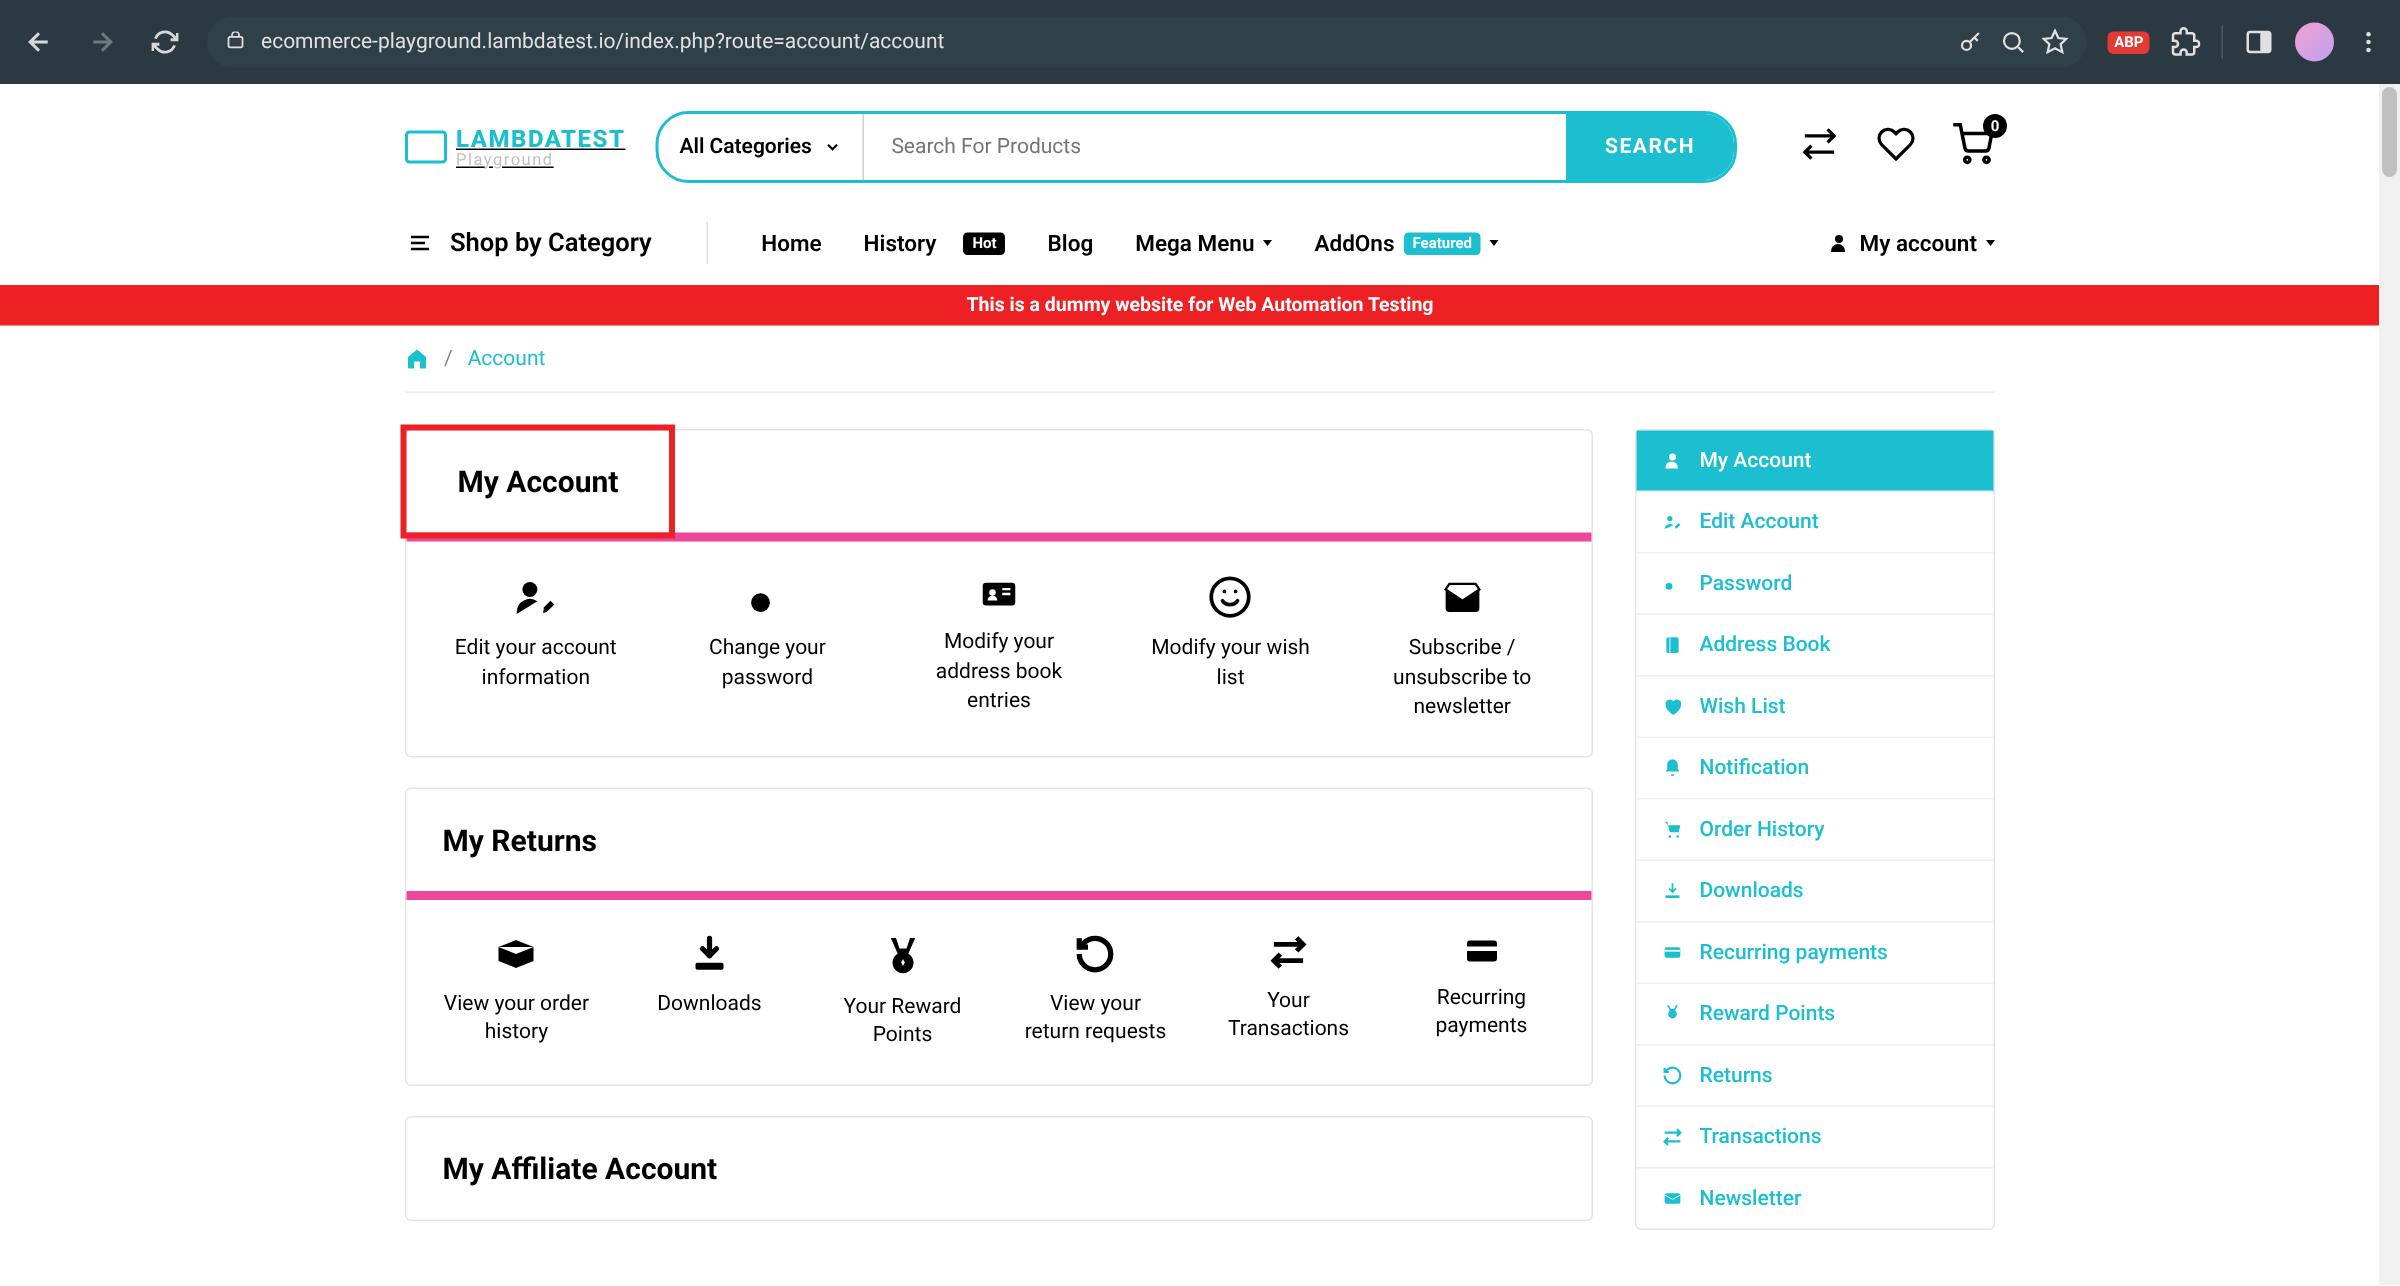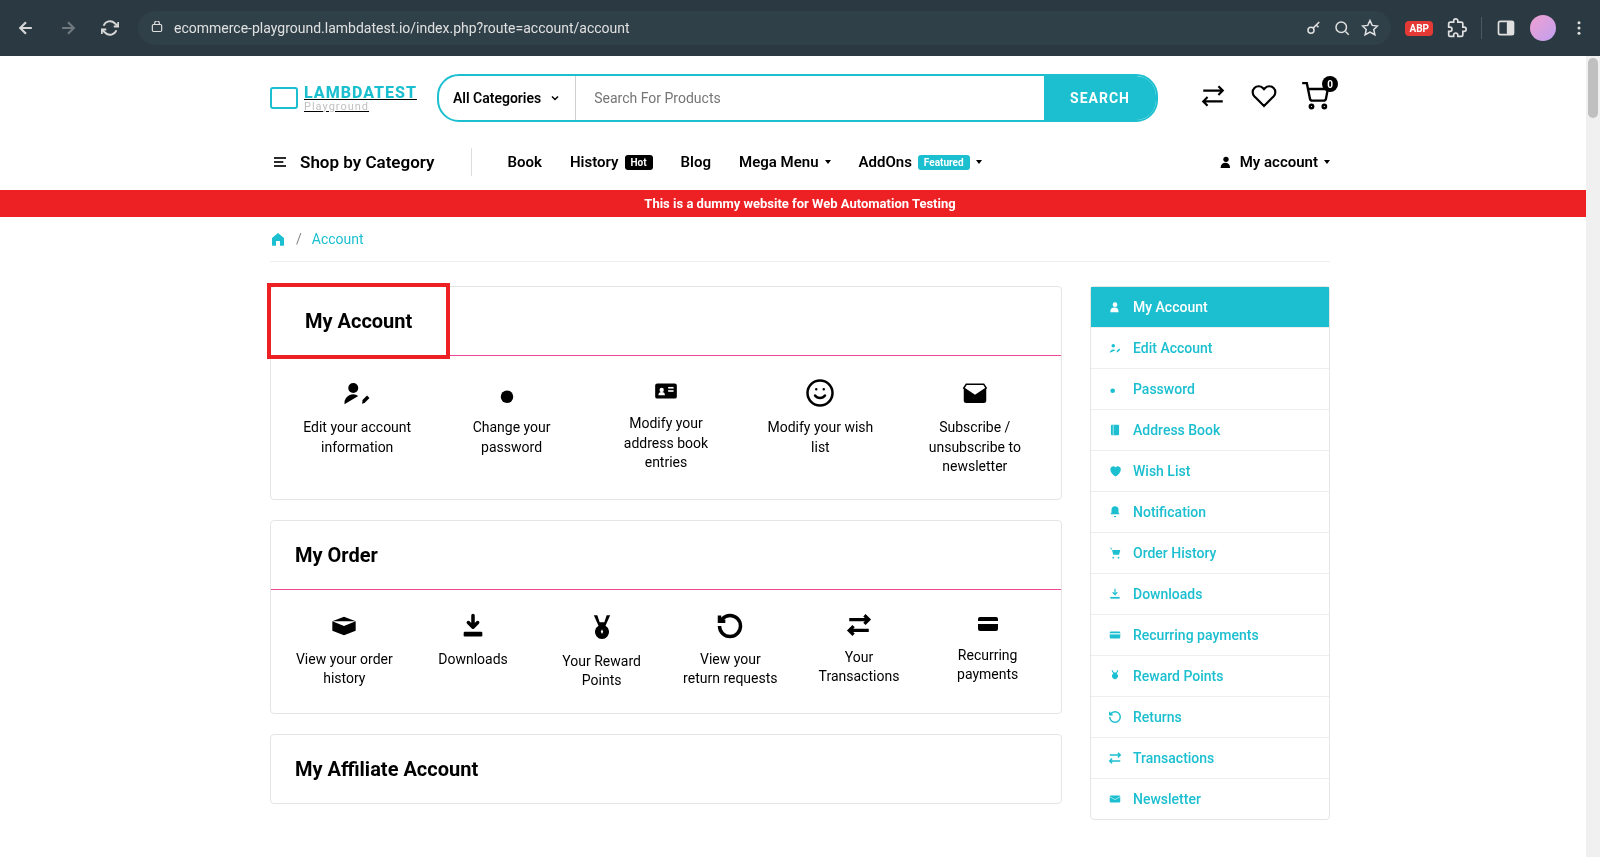--- a/index.html
+++ b/index.html
@@ -31,35 +31,35 @@
 .search-btn { background:#1bbfcf; color:#fff; font-weight:700; letter-spacing:1px; border:none; padding:0 26px; font-size:14px; cursor:pointer; }
 .header-actions { display:flex; align-items:center; gap:22px; margin-left:20px; }
 .ha-icon { position:relative; cursor:pointer; }
 .cart-badge { position:absolute; top:-6px; right:-8px; background:#000; color:#fff; font-size:10px; width:16px; height:16px; border-radius:50%; display:flex; align-items:center; justify-content:center; font-weight:700; }
 
 
 .nav-row { display:flex; align-items:center; gap:28px; padding:8px 0 14px; font-size:15px; font-weight:600; }
 .nav-shopcat { display:flex; align-items:center; gap:10px; font-size:17px; cursor:pointer; }
 .nav-sep { width:1px; height:28px; background:#ddd; margin:0 8px; }
 .nav-item { display:flex; align-items:center; gap:6px; cursor:pointer; }
-.badge-hot { background:#000; color:#fff; font-size:10px; font-weight:700; padding:2px 6px; border-radius:3px; }
+.badge-hot { background:#000; color:#fff; font-size:10px; font-weight:700; padding:2px 6px; border-radius:3px;margin-left:12px; }
 .badge-feat { background:#1bbfcf; color:#fff; font-size:10px; font-weight:700; padding:2px 6px; border-radius:3px; }
 
 .banner { background:#ed2024; color:#fff; text-align:center; font-size:13px; font-weight:700; padding:6px 0; }
 
 .breadcrumb { display:flex; align-items:center; gap:10px; padding:14px 0; font-size:14px; color:#1bbfcf; border-bottom:1px solid #eee; }
 .bc-sep { color:#888; }
 
 
 .main { display:flex; gap:28px; padding-top:24px; }
 .content { flex:1; display:flex; flex-direction:column; gap:20px; }
 .card { border:1px solid #e5e5e5; border-radius:4px; }
 .card-header { padding:22px 24px; font-size:20px; font-weight:700; }
 .card-header.highlight { outline:4px solid #ed2024; display:inline-block; padding:22px 34px; }
-.card-body-grid { display:grid; padding:22px 24px; gap:30px; border-top:1px solid #ec4899; }
+.card-body-grid { display:grid; padding:22px 24px; gap:30px; border-top:6px solid #ec4899; }
 .grid5 { grid-template-columns:repeat(5,1fr); }
 .grid6 { grid-template-columns:repeat(6,1fr); }
 .tile { display:flex; flex-direction:column; align-items:center; text-align:center; gap:10px; cursor:pointer; }
 .tile-label { font-size:14px; line-height:1.4; }
 
 .sidebar { width:240px; }
 .side-list { border:1px solid #e5e5e5; border-radius:4px; }
 .side-item { display:flex; align-items:center; gap:10px; padding:12px 16px; font-size:14px; color:#1bbfcf; font-weight:500; border-bottom:1px solid #eee; cursor:pointer; }
 .side-item.active { background:#1bbfcf; color:#fff; }
 .side-item:last-child { border-bottom:none; }
@@ -176,21 +176,21 @@
     <div class="nav-shopcat">
       <svg width="20" height="16" viewBox="0 0 24 24" stroke="#000" stroke-width="2.5">
             <line x1="3" y1="6" x2="21" y2="6"></line>
             <line x1="3" y1="12" x2="17" y2="12"></line>
             <line x1="3" y1="18" x2="21" y2="18"></line>
           </svg>
       <span>Shop by Category</span>
     </div>
     <span class="nav-sep"></span>
     <div class="nav-item">
-          <span>Book</span>
+          <span>Home</span>
         </div>
     <div class="nav-item">
           <span>History</span>
           <span class="badge-hot">Hot</span>
         </div>
     <div class="nav-item">
           <span>Blog</span>
         </div>
     <div class="nav-item">
           <span>Mega Menu</span>
@@ -268,21 +268,21 @@
             <svg width="30" height="30" viewBox="0 0 24 24" fill="#000">
                   <path d="M3 8l9 6 9-6v10a2 2 0 01-2 2H5a2 2 0 01-2-2V8z"></path>
                   <path d="M21 8l-9 6-9-6 2-3h14l2 3z" fill="#fff" stroke="#000" stroke-width="1.2"></path>
                 </svg>
             <span class="tile-label">Subscribe / unsubscribe to newsletter</span>
           </div>
         </div>
       </div>
 
       <div class="card">
-        <div class="card-header">My Order</div>
+        <div class="card-header">My Returns</div>
         <div class="card-body-grid grid6">
           <div class="tile">
             <svg width="34" height="28" viewBox="0 0 24 24" fill="#000">
                   <path d="M2 8l10-4 10 4-10 4-10-4zM2 8v8l10 4 10-4V8"></path>
                 </svg>
             <span class="tile-label">View your order history</span>
           </div>
           <div class="tile">
             <svg width="30" height="28" viewBox="0 0 24 24" fill="#000">
                   <path d="M12 3v10m0 0l-4-4m4 4l4-4" stroke="#000" stroke-width="3" fill="none" stroke-linecap="round"></path>

